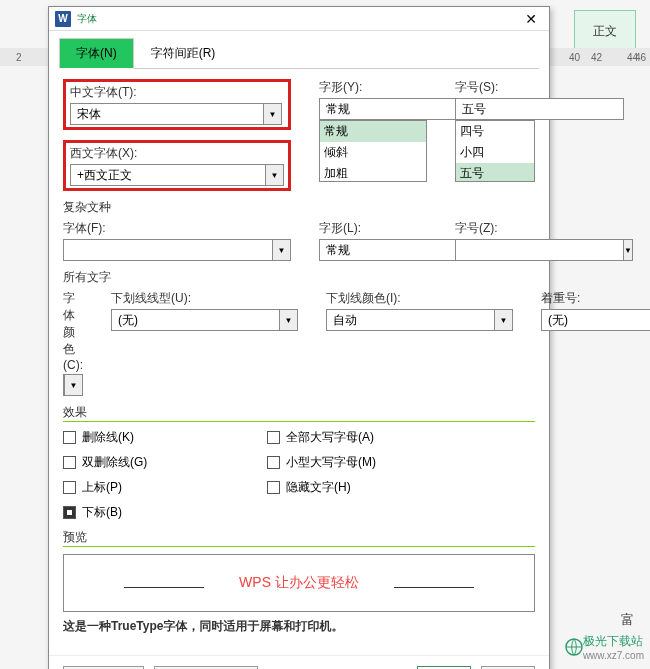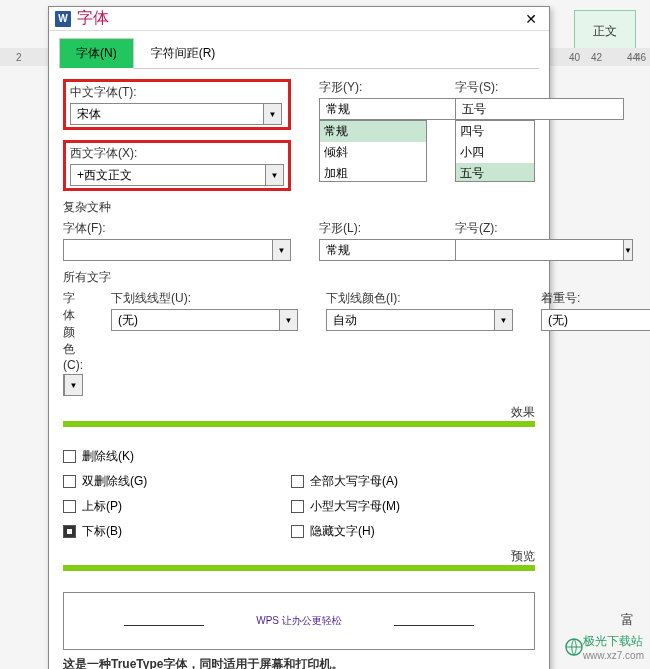--- a/index.html
+++ b/index.html
@@ -10,21 +10,21 @@
 .bg-ruler span { position: absolute; color: #666; }
 .bg-button { position: absolute; top: 10px; right: 14px; background: #e6f5ec; border: 1px solid #8bcfa8; padding: 12px 18px; font-size: 12px; color: #333; }
 .bg-watermark { position: absolute; bottom: 8px; right: 6px; font-size: 12px; color: #2b9e6a; display: flex; align-items: center; }
 .bg-watermark .url { color: #888; font-size: 10px; }
 .bg-textline { position: absolute; color: #333; font-size: 13px; }
 
 
 .dialog { position: absolute; top: 6px; left: 48px; width: 502px; background: #fff; border: 1px solid #888; box-shadow: 2px 3px 6px rgba(0,0,0,0.25); }
 .titlebar { height: 24px; background: #fff; display: flex; align-items: center; border-bottom: 1px solid #ddd; }
 .titlebar .icon { width: 16px; height: 16px; background: #2a5699; color: #fff; font-size: 10px; display: flex; align-items: center; justify-content: center; margin: 0 6px; border-radius: 1px; font-weight: bold; }
-.titlebar .title { flex: 1; font-size: 16px; color: #be185d; }
+.titlebar .title { flex: 1; font-size: 10px; color: #15803d; }
 .titlebar .close { width: 36px; height: 24px; display: flex; align-items: center; justify-content: center; font-size: 14px; cursor: pointer; }
 
 .tabs { display: flex; border-bottom: 1px solid #ccc; margin: 6px 10px 0; }
 .tab { padding: 6px 16px; border: 1px solid transparent; font-size: 12px; cursor: pointer; position: relative; top: 1px; }
 .tab.active { border: 1px solid #ccc; border-bottom: 1px solid #fff; background: #22c55e; }
 
 .content { padding: 10px 14px; }
 
 .row { display: flex; gap: 28px; margin-bottom: 4px; align-items: flex-start; }
 .col { display: flex; flex-direction: column; }
@@ -40,32 +40,32 @@
 .listbox { border: 1px solid #888; height: 62px; overflow-y: auto; font-size: 12px; }
 .listbox .item { padding: 2px 4px; cursor: pointer; }
 .listbox .item.sel { background: #c9e6d3; }
 .listbox::-webkit-scrollbar { width: 14px; }
 .listbox::-webkit-scrollbar-thumb { background: #c0c0c0; }
 .listbox::-webkit-scrollbar-track { background: #f0f0f0; }
 
 .redbox { border: 3px solid #d82020; padding: 2px 4px; }
 
 .section-title { font-size: 12px; color: #333; margin: 8px 0 4px; }
-.hr-after { border-bottom: 6px solid #84cc16; margin-bottom: 21px; text-align: right; }
+.hr-after { border-bottom: 1px solid #84cc16; margin-bottom: 7px; }
 
 .colorcombo { display: flex; }
 .colorcombo .swatch { flex: 1; height: 22px; border: 1px solid #888; background: linear-gradient(#7a2020,#5a1010); }
 .colorcombo .drop { width: 18px; height: 22px; border: 1px solid #888; border-left: none; background: #eee; display: flex; align-items: center; justify-content: center; font-size: 8px; cursor: pointer; }
 .chk { display: flex; align-items: center; gap: 6px; font-size: 12px; width: 180px; }
 .chk .box { width: 13px; height: 13px; border: 1px solid #555; display: flex; align-items: center; justify-content: center; font-size: 9px; }
 .chk .box.filled { background: #333; }
 .chk .box.filled::after { content: ''; width: 5px; height: 5px; background: #fff; }
 
 .preview-box { border: 1px solid #888; height: 58px; display: flex; align-items: center; justify-content: center; margin: 4px 0; position: relative; }
-.preview-box .pvtext { color: #4c1d95; font-size: 10px; }
+.preview-box .pvtext { color: #ef4444; font-size: 14px; }
 .preview-box .lines { position: absolute; top: 32px; left: 60px; right: 60px; display: flex; justify-content: space-between; }
 .preview-box .lines span { width: 80px; border-top: 1px solid #333; }
 
 .hint { font-size: 12px; color: #333; margin: 6px 0 10px; font-weight: bold; }
 
 .footer { display: flex; gap: 10px; padding: 10px 14px 14px; align-items: center; border-top: 1px solid #eee; }
 .btn { height: 26px; padding: 0 14px; border: 1px solid #999; background: #f5f5f5; font-size: 12px; cursor: pointer; display: flex; align-items: center; }
 .btn.primary { border: 1px solid #3a8a62; background: #fff; color: #333; }
 .link { color: #2a7aa8; font-size: 12px; display: flex; align-items: center; gap: 4px; cursor: pointer; }
 .spacer { flex: 1; }
@@ -190,21 +190,21 @@
       </div>
       <div class="col" style="width:80px">
         <div class="lbl">着重号:</div>
         <div class="combo">
             <input value="(无)" style="">
           </div>
       </div>
     </div>
 
     <div class="section-title hr-after">效果</div>
-    <div style="display:flex; gap:48px;align-items:flex-end;">
+    <div style="display:flex; gap:24px;">
       <div style="display:flex; flex-direction:column; gap:8px;">
         <label class="chk">
             <span class="box"></span>
             <span>删除线(K)</span>
           </label>
         <label class="chk">
             <span class="box"></span>
             <span>双删除线(G)</span>
           </label>
         <label class="chk">

